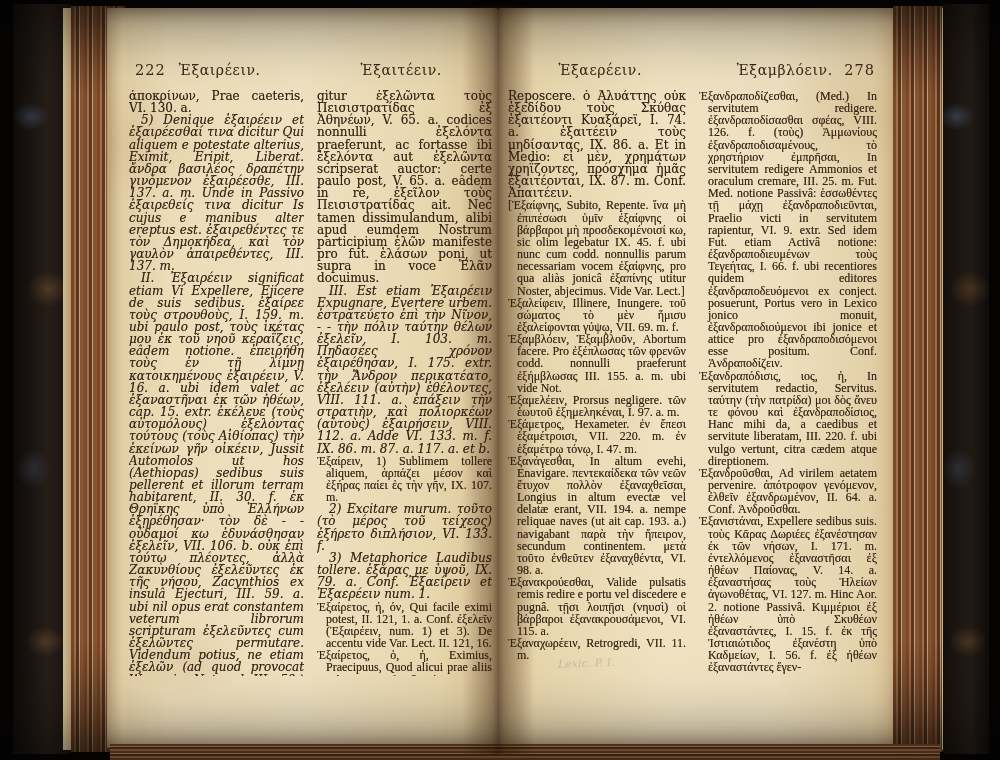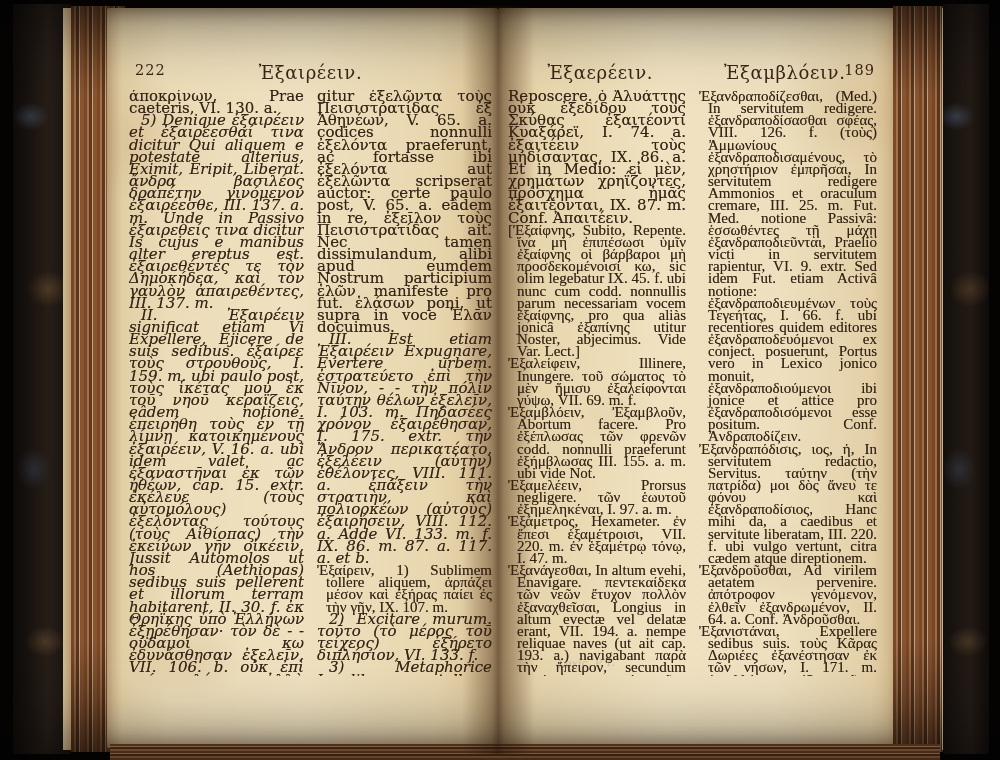--- a/index.html
+++ b/index.html
@@ -51,27 +51,27 @@
     box-shadow:inset 0 14px 18px -12px rgba(60,30,10,.55), inset 0 -16px 20px -12px rgba(60,30,10,.5);}
   .gutter{position:absolute;left:462px;top:6px;bottom:6px;width:72px;pointer-events:none;z-index:5;
     background:linear-gradient(90deg, rgba(55,30,10,0) 0, rgba(55,30,10,.38) 42%, rgba(40,20,6,.5) 50%, rgba(55,30,10,.38) 58%, rgba(55,30,10,0) 100%);}
   .vignette{position:absolute;inset:0;pointer-events:none;z-index:6;
     box-shadow:inset 0 0 70px 18px rgba(0,0,0,.55);}
   
   .page-inner{position:absolute;inset:0;padding:54px 10px 0 10px;box-sizing:border-box;}
   .page-left  .page-inner{padding-left:22px;padding-right:6px;}
   .page-right .page-inner{padding-left:10px;padding-right:18px;}
   .page-header{position:relative;display:flex;height:24px;margin-bottom:4px;color:#3a2516;}
-  .hcell{flex:1;text-align:center;font-size:18px;letter-spacing:.6px;}
+  .hcell{flex:1;text-align:center;font-size:14px;letter-spacing:.6px;}
   .pagenum{position:absolute;top:0;font-size:14.5px;letter-spacing:1px;}
   .pagenum-left{left:6px;}
   .pagenum-right{right:2px;}
   .cols{display:flex;gap:13px;height:586px;overflow:hidden;}
   .col{flex:1;overflow:hidden;text-align:justify;
-    font-size:15px;line-height:12.15px;color:#35241697;color:#352416;
+    font-size:12px;line-height:12.15px;color:#35241697;color:#352416;
     text-shadow:0 0 .4px rgba(53,36,22,.55);}
   .col p{margin:0;}
   .col p.cont{text-indent:0;}
   .col p.num{text-indent:12px;font-style:italic;}
   .col p.entry{padding-left:9px;text-indent:-9px;font-family:Liberation Serif, serif;}
   .ghost{position:absolute;left:60px;bottom:78px;font-size:11px;color:#4a4570;
     opacity:.22;filter:blur(.6px);transform:rotate(-2deg);font-style:italic;}
 </style>
 </head>
 <body>
@@ -80,20 +80,21 @@
 
   <div class="board board-left"></div>
   <div class="edge-sliver sliver-left"></div>
   <div class="fore-edge fore-edge-left"></div>
 
   <div class="page page-left">
     <div class="page-inner">
       <div class="page-header">
         <span class="pagenum pagenum-left">222</span>
         <span class="hcell">Ἐξαιρέειν.</span>
+        <span class="hcell">Ἐξαιτέειν.</span>
       </div>
       <div class="cols">
         <div class="col">
             <p class="para cont">ἀποκρίνων, Prae caeteris, VI. 130. a.</p>
             <p class="para num">5) Denique ἐξαιρέειν et ἐξαιρέεσθαί τινα dicitur Qui aliquem e potestate alterius, Eximit, Eripit, Liberat. ἄνδρα βασιλέος δραπέτην γινόμενον ἐξαιρέεσθε, III. 137. a. m. Unde in Passivo ἐξαιρεθείς τινα dicitur Is cujus e manibus alter ereptus est. ἐξαιρεθέντες τε τὸν Δημοκήδεα, καὶ τὸν γαυλὸν ἀπαιρεθέντες, III. 137. m.</p>
             <p class="para num">II. Ἐξαιρέειν significat etiam Vi Expellere, Ejicere de suis sedibus. ἐξαίρεε τοὺς στρουθοὺς, I. 159. m. ubi paulo post, τοὺς ἱκέτας μου ἐκ τοῦ νηοῦ κεραΐζεις, eâdem notione. ἐπειρήθη τοὺς ἐν τῇ λίμνῃ κατοικημένους ἐξαιρέειν, V. 16. a. ubi idem valet ac ἐξαναστῆναι ἐκ τῶν ἠθέων, cap. 15. extr. ἐκέλευε (τοὺς αὐτομόλους) ἐξελόντας τούτους (τοὺς Αἰθίοπας) τὴν ἐκείνων γῆν οἰκέειν, Jussit Automolos ut hos (Aethiopas) sedibus suis pellerent et illorum terram habitarent, II. 30. f. ἐκ Θρηΐκης ὑπὸ Ἑλλήνων ἐξῃρέθησαν· τὸν δὲ - - οὐδαμοί κω ἐδυνάσθησαν ἐξελεῖν, VII. 106. b. οὐκ ἐπὶ τούτῳ πλέοντες, ἀλλὰ Ζακυνθίους ἐξελεῦντες ἐκ τῆς νήσου, Zacynthios ex insulâ Ejecturi, III. 59. a. ubi nil opus erat constantem veterum librorum scripturam ἐξελεῦντες cum ἐξελῶντες permutare. Videndum potius, ne etiam ἐξελῶν (ad quod provocat Wess. in Not. ad III. 59.) apud Nostrum IV. 148. a. non tam sit ex Atticorum more pro ἐξελάσων positum, sed, perinde atque superius ἐξελεῦντες, sit legitimum Futurum verbi ἕλω. Denique, ubi vulgo le-</p>
           </div>
         <div class="col">
             <p class="para cont">gitur ἐξελῶντα τοὺς Πεισιστρατίδας ἐξ Ἀθηνέων, V. 65. a. codices nonnulli ἐξελόντα praeferunt, ac fortasse ibi ἐξελόντα aut ἐξελῶντα scripserat auctor: certe paulo post, V. 65. a. eâdem in re, ἐξεῖλον τοὺς Πεισιστρατίδας ait. Nec tamen dissimulandum, alibi apud eumdem Nostrum participium ἑλῶν manifeste pro fut. ἑλάσων poni, ut supra in voce Ἑλᾶν docuimus.</p>
             <p class="para num">III. Est etiam Ἐξαιρέειν Expugnare, Evertere urbem. ἐστρατεύετο ἐπὶ τὴν Νῖνον, - - τὴν πόλιν ταύτην θέλων ἐξελεῖν, I. 103. m. Πηδασέες χρόνον ἐξαιρέθησαν, I. 175. extr. τὴν Ἄνδρον περικατέατο, ἐξελέειν (αὐτὴν) ἐθέλοντες, VIII. 111. a. ἐπάξειν τὴν στρατιὴν, καὶ πολιορκέων (αὐτοὺς) ἐξαιρήσειν, VIII. 112. a. Adde VI. 133. m. f. IX. 86. m. 87. a. 117. a. et b.</p>
@@ -107,21 +108,21 @@
           </div>
       </div>
     </div>
   </div>
 
   <div class="page page-right">
     <div class="page-inner">
       <div class="page-header">
         <span class="hcell">Ἐξαερέειν.</span>
         <span class="hcell">Ἐξαμβλόειν.</span>
-        <span class="pagenum pagenum-right">189</span>
+        <span class="pagenum pagenum-right">278</span>
       </div>
       <div class="cols">
         <div class="col">
             <p class="para cont">Reposcere. ὁ Ἀλυάττης οὐκ ἐξεδίδου τοὺς Σκύθας ἐξαιτέοντι Κυαξάρεϊ, I. 74. a. ἐξαιτέειν τοὺς μηδίσαντας, IX. 86. a. Et in Medio: εἰ μὲν, χρημάτων χρηΐζοντες, πρόσχημα ἡμᾶς ἐξαιτέονται, IX. 87. m. Conf. Ἀπαιτέειν.</p>
             <p class="para entry">[Ἐξαίφνης, Subito, Repente. ἵνα μὴ ἐπιπέσωσι ὑμῖν ἐξαίφνης οἱ βάρβαροι μὴ προσδεκομένοισί κω, sic olim legebatur IX. 45. f. ubi nunc cum codd. nonnullis parum necessariam vocem ἐξαίφνης, pro qua aliàs jonicâ ἐξαπίνης utitur Noster, abjecimus. Vide Var. Lect.]</p>
             <p class="para entry">Ἐξαλείφειν, Illinere, Inungere. τοῦ σώματος τὸ μὲν ἥμισυ ἐξαλείφονται γύψῳ, VII. 69. m. f.</p>
             <p class="para entry">Ἐξαμβλόειν, Ἐξαμβλοῦν, Abortum facere. Pro ἐξέπλωσας τῶν φρενῶν codd. nonnulli praeferunt ἐξήμβλωσας III. 155. a. m. ubi vide Not.</p>
             <p class="para entry">Ἐξαμελέειν, Prorsus negligere. τῶν ἑωυτοῦ ἐξημεληκέναι, I. 97. a. m.</p>
             <p class="para entry">Ἐξάμετρος, Hexameter. ἐν ἔπεσι ἑξαμέτροισι, VII. 220. m. ἐν ἑξαμέτρῳ τόνῳ, I. 47. m.</p>
             <p class="para entry">Ἐξανάγεσθαι, In altum evehi, Enavigare. πεντεκαίδεκα τῶν νεῶν ἔτυχον πολλὸν ἐξαναχθεῖσαι, Longius in altum evectæ vel delatæ erant, VII. 194. a. nempe reliquae naves (ut ait cap. 193. a.) navigabant παρὰ τὴν ἤπειρον, secundum continentem. μετὰ τοῦτο ἐνθεῦτεν ἐξαναχθέντα, VI. 98. a.</p>

